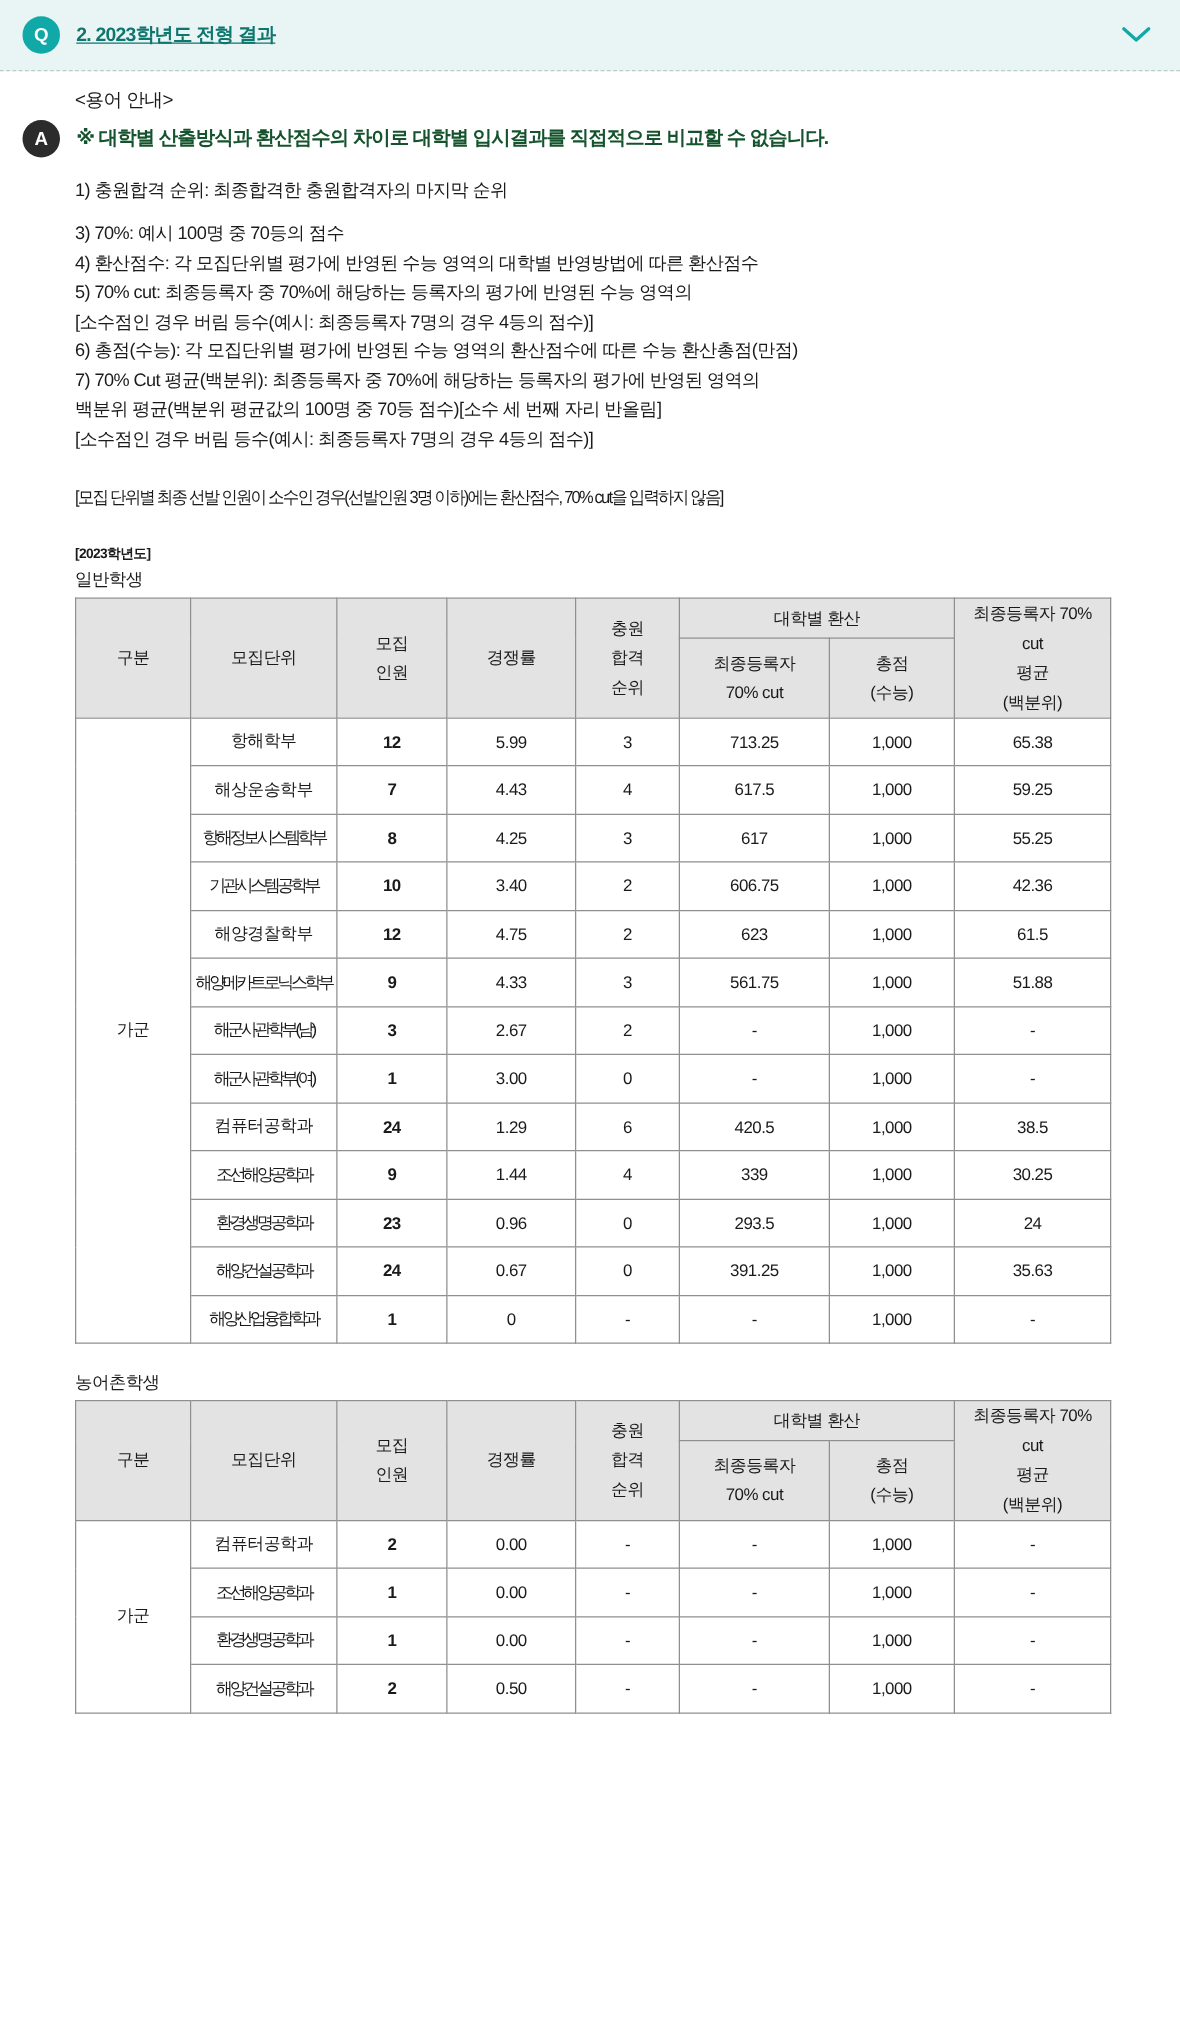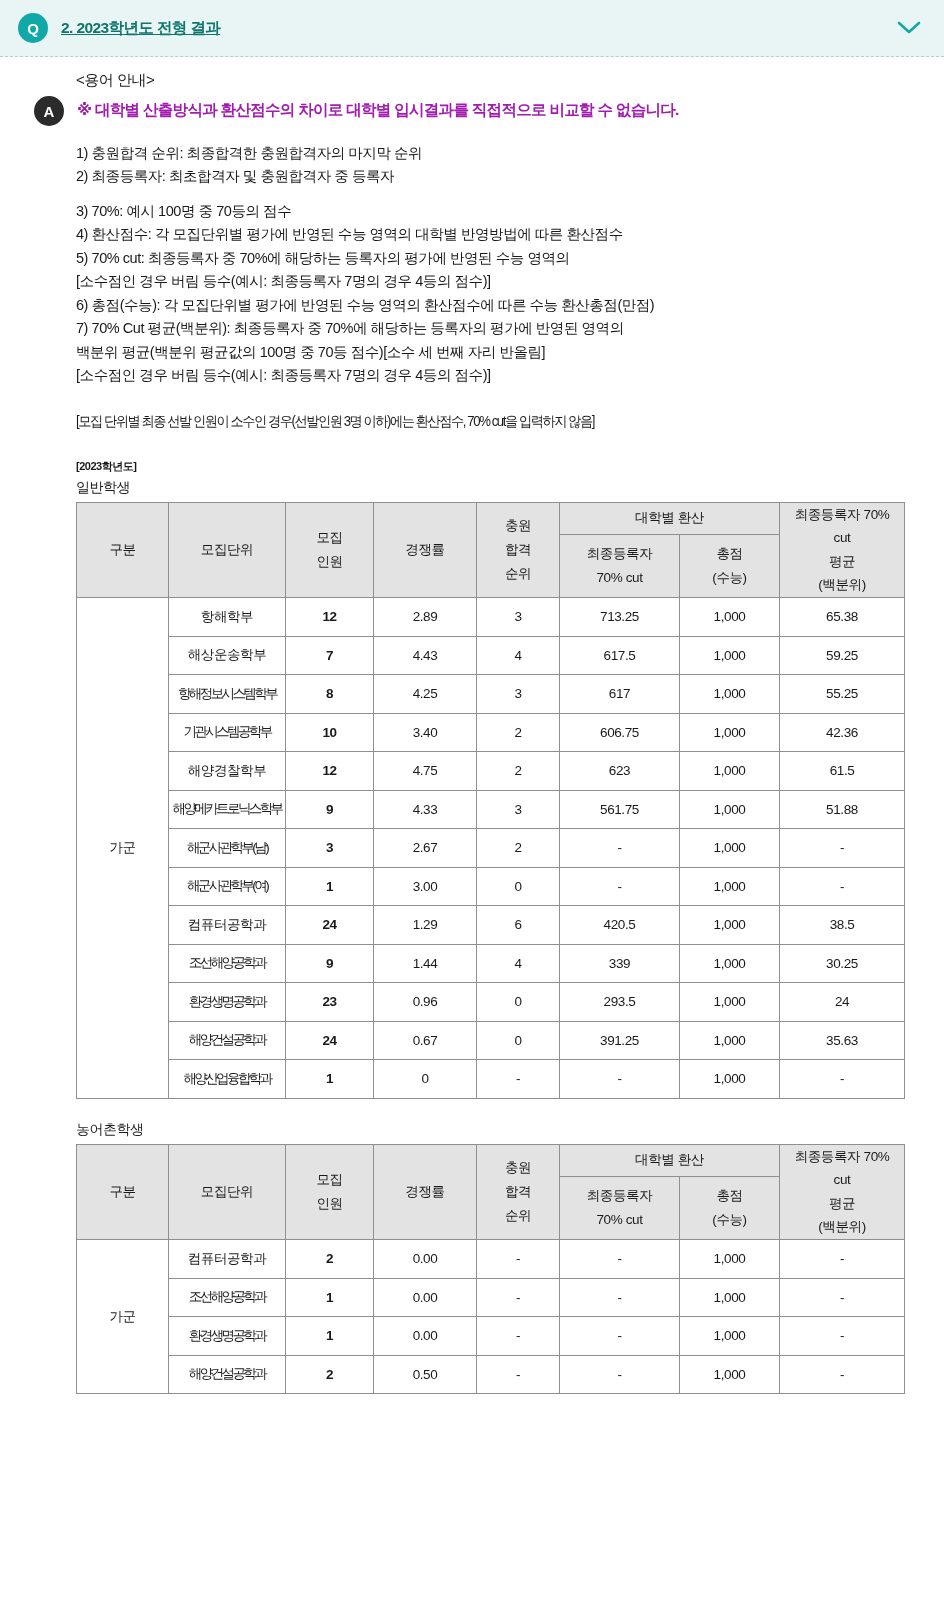--- a/index.html
+++ b/index.html
@@ -47,36 +47,36 @@
     position: absolute;
     right: 22px;
     top: 50%;
     transform: translateY(-50%);
     cursor: pointer;
     line-height: 0;
   }
 
   
   .answer-body {
-    padding: 14px 0 10px 16px;
+    padding: 14px 0 10px 0;
   }
   .term-heading {
     font-size: 15px;
     margin: 0 0 6px 60px;
     letter-spacing: -0.5px;
   }
   .a-row {
     display: flex;
     align-items: flex-start;
     padding: 0 0 0 18px;
     margin-bottom: 16px;
   }
   .a-warning {
     margin-left: 13px;
-    color: #a21caf;
+    color: #14532d;
     font-weight: bold;
     font-size: 15.5px;
     letter-spacing: -0.7px;
     padding-top: 4px;
   }
 
   .notes { margin: 0 0 0 60px; }
   .note-line {
     font-size: 14.5px;
     line-height: 1.62;
@@ -172,21 +172,20 @@
 
   <div class="term-heading">&lt;용어 안내&gt;</div>
 
   <div class="a-row">
     <span class="badge badge-a">A</span>
     <span class="a-warning">※ 대학별 산출방식과 환산점수의 차이로 대학별 입시결과를 직접적으로 비교할 수 없습니다.</span>
   </div>
 
   <div class="notes">
     <div class="note-line">1) 충원합격 순위: 최종합격한 충원합격자의 마지막 순위</div>
-    <div class="note-line">2) 최종등록자: 최초합격자 및 충원합격자 중 등록자</div>
     <div class="note-gap"></div>
     <div class="note-line">3) 70%: 예시 100명 중 70등의 점수</div>
     <div class="note-line">4) 환산점수: 각 모집단위별 평가에 반영된 수능 영역의 대학별 반영방법에 따른 환산점수</div>
     <div class="note-line">5) 70% cut: 최종등록자 중 70%에 해당하는 등록자의 평가에 반영된 수능 영역의</div>
     <div class="note-line">[소수점인 경우 버림 등수(예시: 최종등록자 7명의 경우 4등의 점수)]</div>
     <div class="note-line">6) 총점(수능): 각 모집단위별 평가에 반영된 수능 영역의 환산점수에 따른 수능 환산총점(만점)</div>
     <div class="note-line">7) 70% Cut 평균(백분위): 최종등록자 중 70%에 해당하는 등록자의 평가에 반영된 영역의</div>
     <div class="note-line">백분위 평균(백분위 평균값의 100명 중 70등 점수)[소수 세 번째 자리 반올림]</div>
     <div class="note-line">[소수점인 경우 버림 등수(예시: 최종등록자 7명의 경우 4등의 점수)]</div>
     <div class="note-gap"></div>
@@ -240,21 +239,21 @@
             <span>총점</span>
             <span>(수능)</span>
           </th>
         </tr>
       </thead>
       <tbody id="tbody-general">
           <tr>
             <td class="group-cell" rowspan="13">가군</td>
             <td class="unit-name">항해학부</td>
             <td class="quota">12</td>
-            <td>2.89</td>
+            <td>5.99</td>
             <td>3</td>
             <td>713.25</td>
             <td>1,000</td>
             <td>65.38</td>
           </tr>
           <tr>
             <td class="unit-name">해상운송학부</td>
             <td class="quota">7</td>
             <td>4.43</td>
             <td>4</td>

